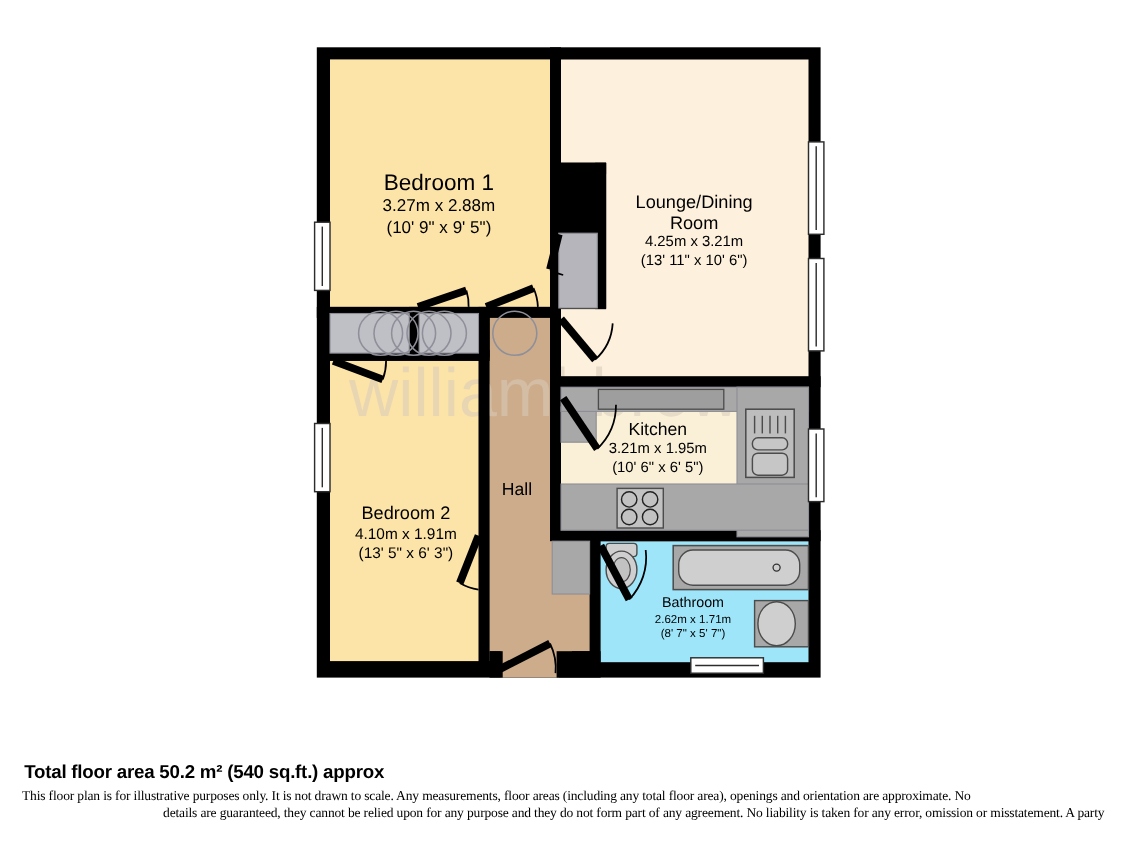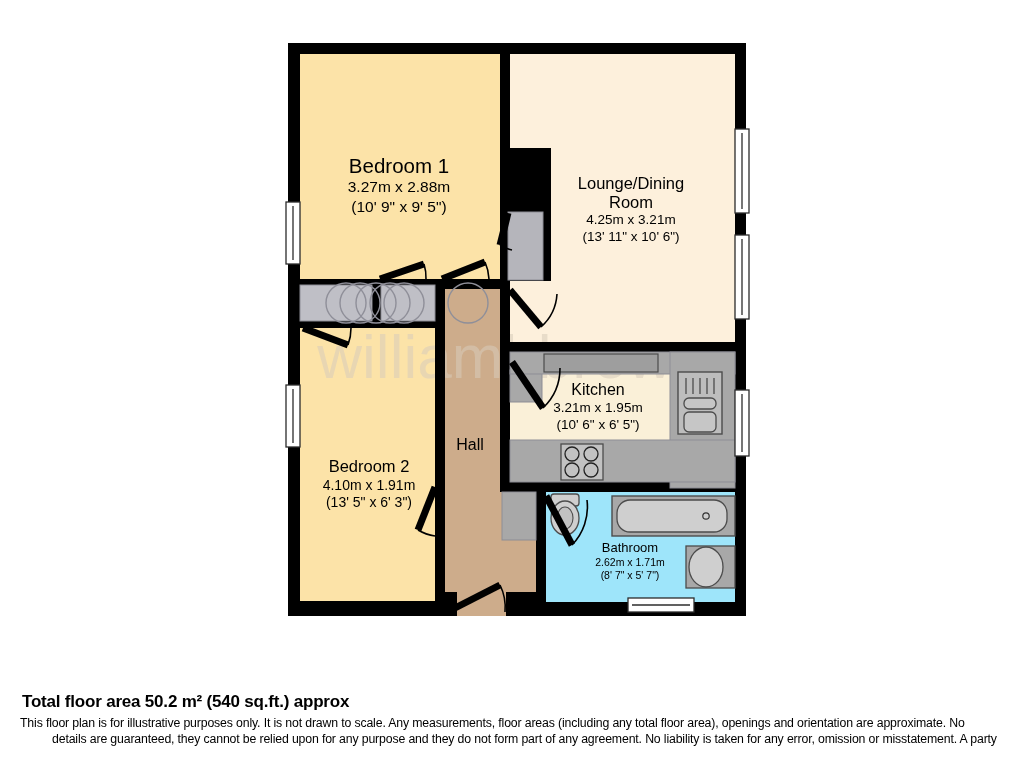--- a/index.html
+++ b/index.html
@@ -49,29 +49,29 @@
   }
   #total-area {
     font-family: "Liberation Sans", sans-serif;
     font-size: 17px;
     font-weight: bold;
     color: #000000;
     margin: 8px 0 4px 2px;
     letter-spacing: -0.2px;
   }
   #disclaimer {
-    font-family: Liberation Sans, sans-serif;
+    font-family: Liberation Serif, serif;
     font-size: 12.3px;
     line-height: 15.5px;
     color: #000000;
     text-align: center;
     letter-spacing: -0.15px;
   }
   #disclaimer .line1 { display: block; text-align: left; }
-  #disclaimer .line2 { display: block; text-align: left; margin-left: 32px; }
+  #disclaimer .line2 { display: block; text-align: right; margin-left: 32px; }
   #disclaimer .line3 { display: block; text-align: center; }
 </style>
 </head>
 <body>
 
 <div id="plan-wrap">
 <svg id="plan-svg" viewBox="0 0 1024 655" xmlns="http://www.w3.org/2000/svg">
 
   <g>
     <rect x="288" y="43" width="458" height="573" fill="#000000"></rect>

